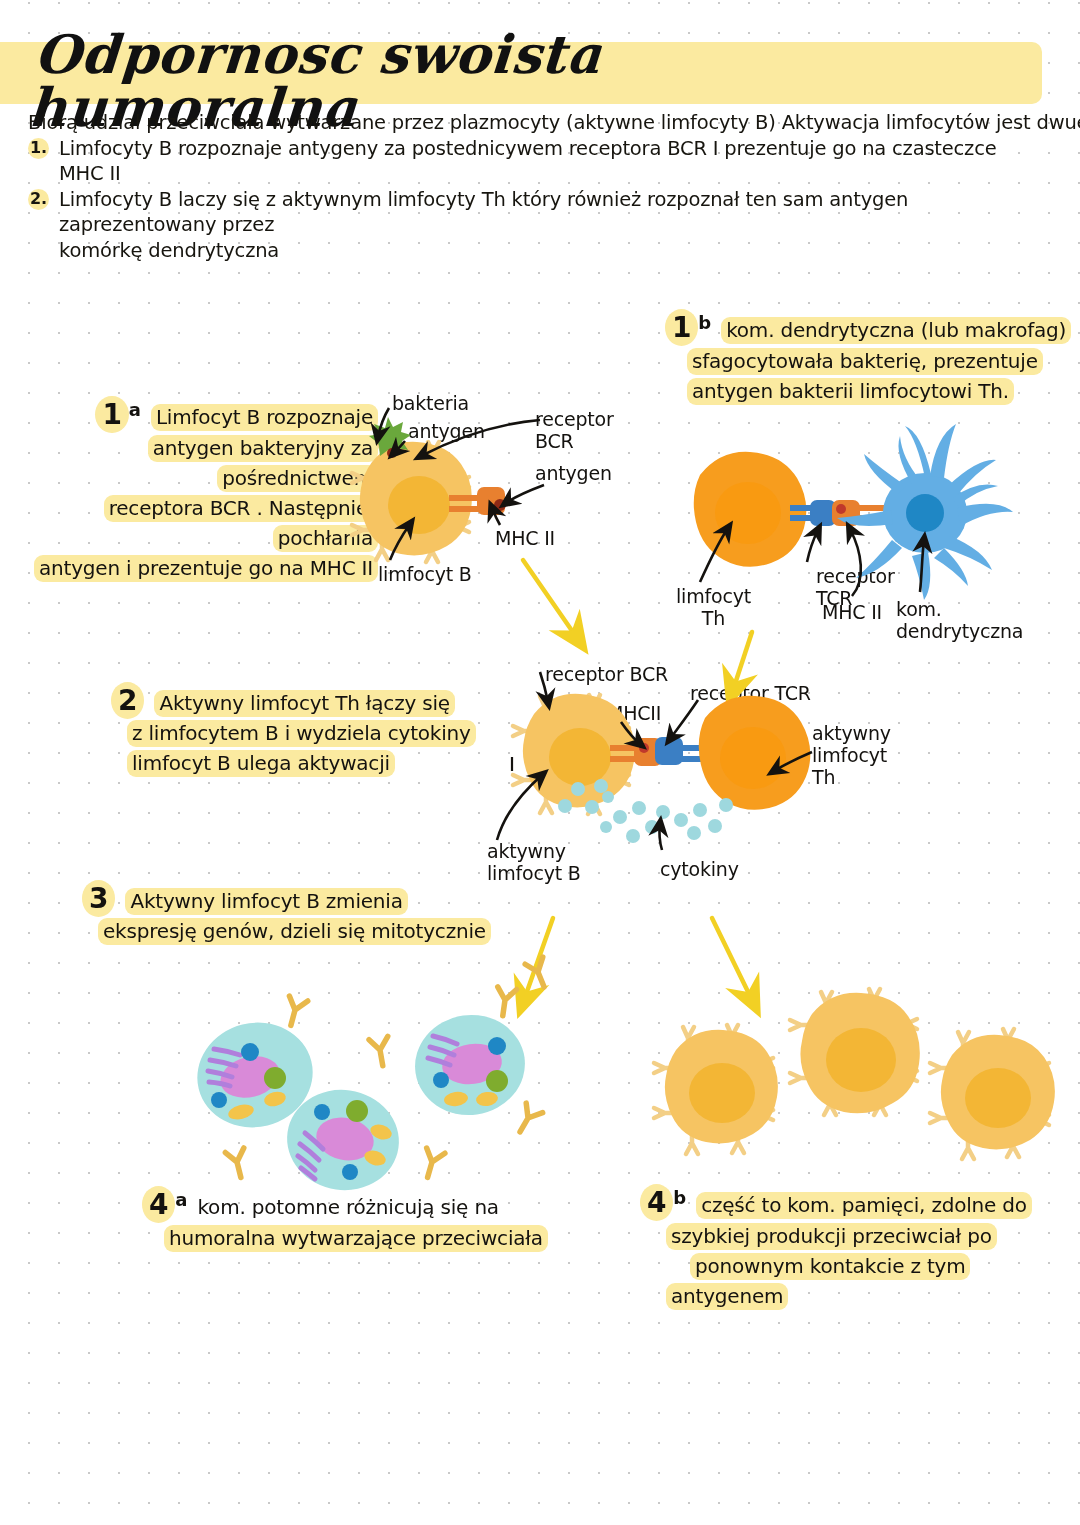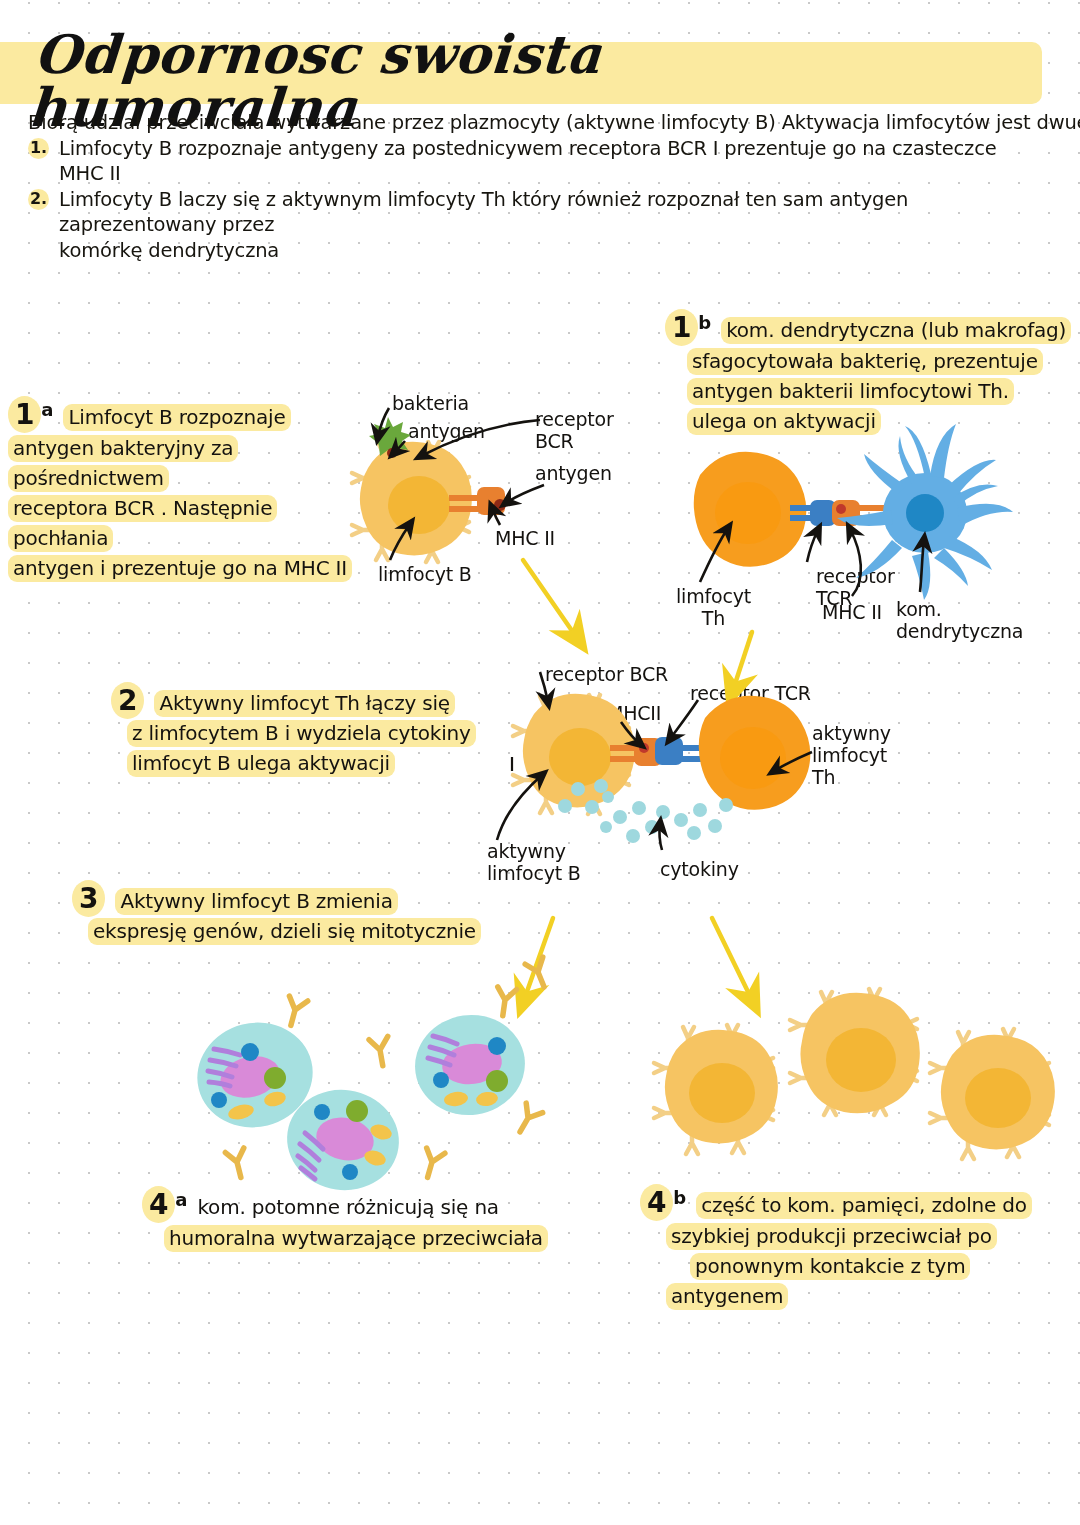--- a/index.html
+++ b/index.html
@@ -88,50 +88,49 @@
       <span class="num">1.</span>
       <span class="btext">Limfocyty B rozpoznaje antygeny za postednicywem receptora BCR I prezentuje go na czasteczce MHC II</span>
     </div>
     <div class="numbered">
       <span class="num">2.</span>
       <span class="btext">Limfocyty B laczy się z aktywnym limfocyty Th który również rozpoznał ten sam antygen zaprezentowany przez</span>
     </div>
     <div class="cont">komórkę dendrytyczna</div>
   </div>
 
-  <div class="note hand" style="left:8px;top:400px;width:370px;">
+  <div class="note hand" style="left:8px;top:400px;width:370px;text-align:right;">
     <div style="white-space:nowrap;">
       <span class="step">1</span><span class="stepsm" style="position:relative;left:-4px;top:-8px;font-weight:bold;">a</span>
       <span class="hl">Limfocyt B rozpoznaje</span>
     </div>
     <div><span class="hl">antygen bakteryjny za pośrednictwem</span></div>
     <div><span class="hl">receptora BCR . Następnie pochłania</span></div>
     <div><span class="hl">antygen i prezentuje go na MHC II</span></div>
   </div>
 
   <div class="note hand" style="left:665px;top:313px;width:400px;">
     <div style="white-space:nowrap;">
       <span class="step">1</span><span class="stepsm" style="position:relative;left:-4px;top:-8px;font-weight:bold;">b</span>
       <span class="hl">kom. dendrytyczna (lub makrofag)</span>
     </div>
     <div style="margin-left:22px;"><span class="hl">sfagocytowała bakterię, prezentuje</span></div>
     <div style="margin-left:22px;"><span class="hl">antygen bakterii limfocytowi Th.</span></div>
-    <div style="margin-left:22px;"><span class="hl">ulega on aktywacji</span></div>
   </div>
 
   <div class="note hand" style="left:72px;top:686px;width:440px;margin-left:39px;">
     <div style="white-space:nowrap;">
       <span class="step">2</span>
       <span class="hl">Aktywny limfocyt Th łączy się</span>
     </div>
     <div style="margin-left:16px;"><span class="hl">z limfocytem B i wydziela cytokiny</span></div>
     <div style="margin-left:16px;"><span class="hl">limfocyt B ulega aktywacji</span></div>
   </div>
 
-  <div class="note hand" style="left:72px;top:884px;width:440px;">
+  <div class="note hand" style="left:82px;top:884px;width:440px;">
     <div style="white-space:nowrap;">
       <span class="step">3</span>
       <span class="hl">Aktywny limfocyt B zmienia</span>
     </div>
     <div style="margin-left:16px;"><span class="hl">ekspresję genów, dzieli się mitotycznie</span></div>
   </div>
 
   <div class="note hand" style="left:142px;top:1190px;width:470px;">
     <div style="white-space:nowrap;">
       <span class="step">4</span><span class="stepsm" style="position:relative;left:-4px;top:-8px;font-weight:bold;">a</span>

